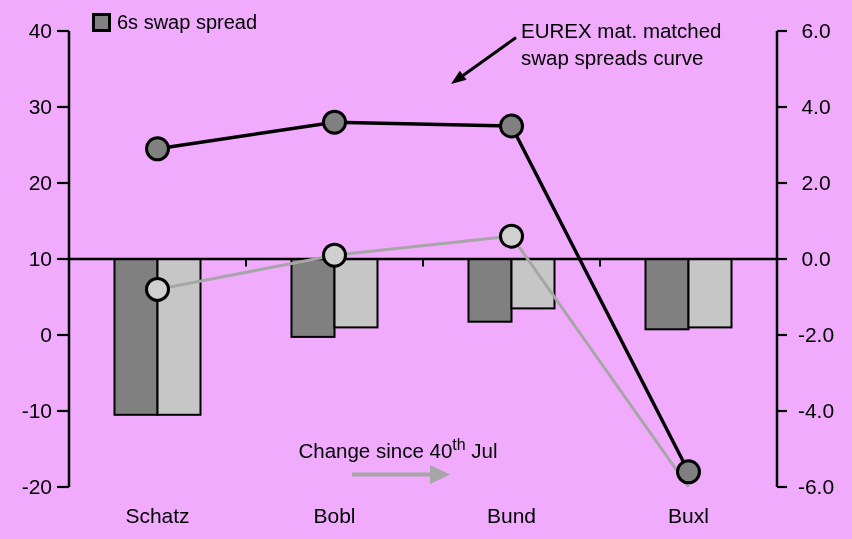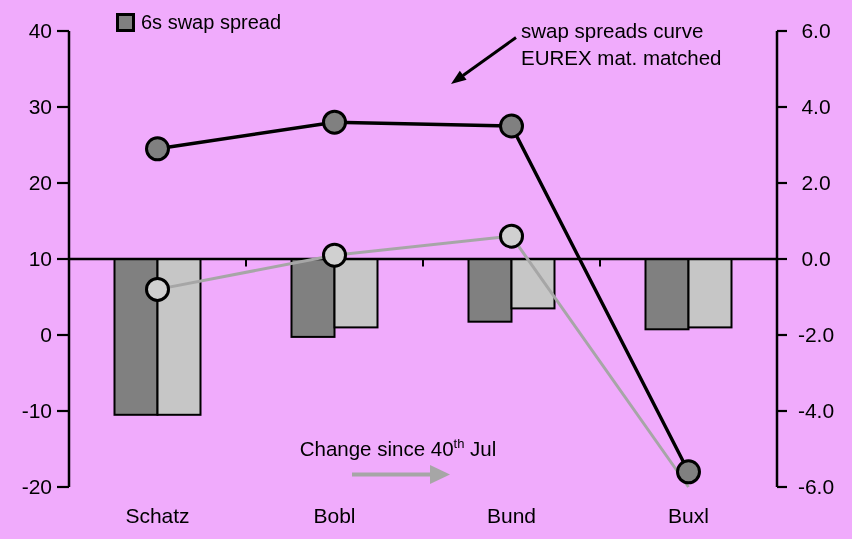--- a/index.html
+++ b/index.html
@@ -1,27 +1,27 @@
 <!DOCTYPE html>
 <html><head>
 <meta charset="utf-8">
 <style>
   html,body{margin:0;padding:0;background:#fff;}
   .canvas{
     position:relative;width:852px;height:539px;background:#f0abfc;
     font-family:"Liberation Sans", sans-serif;color:#000;overflow:hidden;padding-left:17px;
   }
   svg{position:absolute;left:0;top:0;}
-  .legend{position:absolute;left:116px;top:11px;}
+  .legend{position:absolute;left:92px;top:11px;}
   .legend-row{display:flex;align-items:center;margin-bottom:8px;}
   .swatch{width:13px;height:13px;border:3px solid #000;margin-right:6px;flex:0 0 auto;}
   .legend-label{font-size:20px;line-height:22px;white-space:nowrap;}
   .eurex-note{position:absolute;left:521px;top:17px;font-size:20.5px;line-height:27px;white-space:nowrap;}
   .change-note{position:absolute;left:270px;top:436px;width:256px;text-align:center;font-size:20.5px;white-space:nowrap;}
-  .change-note sup{font-size:13px;text-align:center;}
+  .change-note sup{font-size:16px;text-align:center;}
 </style>
 </head>
 <body>
 
 <div class="canvas">
 
   <svg id="chart" width="852" height="539" viewBox="0 0 852 539">
     <g id="g-bars">
         <rect x="114.5" y="259" width="43" height="155.8" fill="#808080" stroke="#000" stroke-width="2"></rect>
         <rect x="291.5" y="259" width="43" height="77.89999999999998" fill="#808080" stroke="#000" stroke-width="2"></rect>
@@ -97,19 +97,19 @@
   </svg>
 
   <div class="legend">
     <div class="legend-row">
       <span class="swatch" id="sw0" style="background: rgb(128, 128, 128);"></span>
       <span class="legend-label">6s swap spread</span>
     </div>
   </div>
 
   <div class="eurex-note">
+    <div>EUREX mat. matched</div>
     <div>swap spreads curve</div>
-    <div>EUREX mat. matched</div>
   </div>
 
   <div class="change-note"><span>Change since 40</span><sup>th</sup><span> Jul</span></div>
 
 </div>
 
 </body></html>

